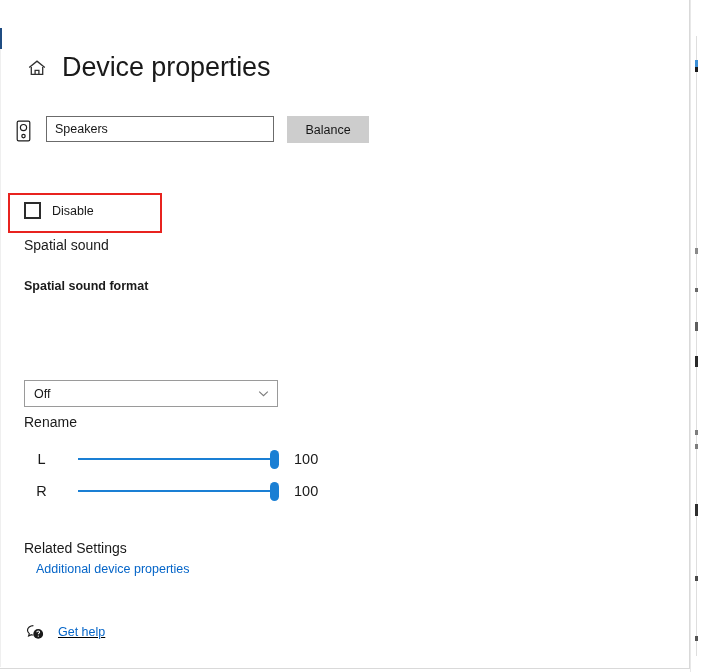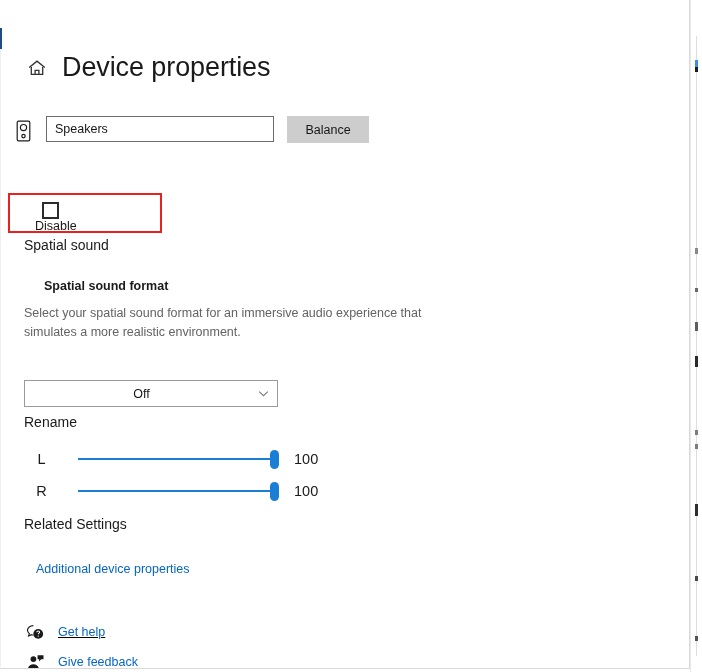--- a/index.html
+++ b/index.html
@@ -225,21 +225,20 @@
     height: 40px;
     border: 2px solid #e8231f;
     box-sizing: border-box;
   }
   .chk-row {
     position: absolute;
     left: 24px;
     top: 170px;
     display: flex;
     align-items: center;
-    flex-direction: column;
   }
   .chk-box {
     width: 17px;
     height: 17px;
     border: 2px solid #2c2c2c;
     background: #ffffff;
     box-sizing: border-box;
   }
   .chk-label {
     margin-left: 11px;
@@ -281,21 +280,20 @@
     background: #ffffff;
     box-sizing: border-box;
     display: flex;
     align-items: center;
   }
   .combo-val {
     font-size: 12.5px;
     color: #161616;
     padding-left: 9px;
     flex: 1;
-    text-align: center;
   }
   .combo-arrow {
     width: 28px;
     display: flex;
     align-items: center;
     justify-content: center;
     color: #7b7b7b;
   }
 
   
@@ -420,22 +418,21 @@
     </div>
 
     <div class="annot-box"></div>
 
     <div class="chk-row">
       <div class="chk-box"></div>
       <div class="chk-label">Disable</div>
     </div>
 
     <div class="sec-h" style="top:205px;">Spatial sound</div>
-    <div class="sub-h" style="top:247px;margin-left:20px;">Spatial sound format</div>
-    <div class="desc" style="top:272px;">Select your spatial sound format for an immersive audio experience that simulates a more realistic environment.</div>
+    <div class="sub-h" style="top:247px;">Spatial sound format</div>
 
     <div class="combo">
       <div class="combo-val">Off</div>
       <div class="combo-arrow">
         <svg width="13" height="13" viewBox="0 0 13 13" fill="none" stroke="currentColor" stroke-width="1.1">
           <path d="M2.2 4.6 6.5 8.7l4.3-4.1"></path>
         </svg>
       </div>
     </div>
 
@@ -452,40 +449,30 @@
 
     <div class="bal-row" style="top:446px;">
       <div class="bal-key">R</div>
       <div class="slider">
         <div class="slider-track"></div>
         <div class="slider-thumb"></div>
       </div>
       <div class="bal-val">100</div>
     </div>
 
-    <div class="sec-h" style="top:484px;">Related Settings</div>
+    <div class="sec-h" style="top:508px;">Related Settings</div>
     <a class="link" style="top:530px;margin-left:12px;" href="#">Additional device properties</a>
 
     <div class="foot-row" style="top:590px;text-decoration:underline;">
       <div class="foot-icon">
         <svg width="19" height="17" viewBox="0 0 19 17" fill="none" stroke="currentColor" stroke-width="1.15">
           <path d="M7.4 1.6C4.1 1.6 1.5 3.7 1.5 6.3c0 1.3.7 2.5 1.8 3.3L2.6 12l2.8-1.3c.6.2 1.3.3 2 .3"></path>
           <circle cx="12.2" cy="9.9" r="4.9" fill="currentColor" stroke="none"></circle>
           <path d="M10.8 8.3c0-.8.6-1.4 1.4-1.4.8 0 1.4.6 1.4 1.3 0 .9-1.3 1-1.3 2" stroke="#ffffff" stroke-width="1.05"></path>
           <circle cx="12.3" cy="12.1" r=".65" fill="#ffffff" stroke="none"></circle>
         </svg>
       </div>
       <div class="foot-label">Get help</div>
     </div>
 
-    <div class="foot-row" style="top:620px;">
-      <div class="foot-icon">
-        <svg width="19" height="17" viewBox="0 0 19 17" fill="none">
-          <circle cx="7.4" cy="5.1" r="2.9" fill="currentColor"></circle>
-          <path d="M1.9 15.4c0-3.1 2.5-5.2 5.5-5.2s5.5 2.1 5.5 5.2z" fill="currentColor"></path>
-          <path d="M11.6 1.2h5.9v4.1h-2.3l-2.1 2.2V5.3h-1.5z" fill="currentColor"></path>
-        </svg>
-      </div>
-      <div class="foot-label">Give feedback</div>
-    </div>
 
   </div>
 </div>
 
 </body></html>

